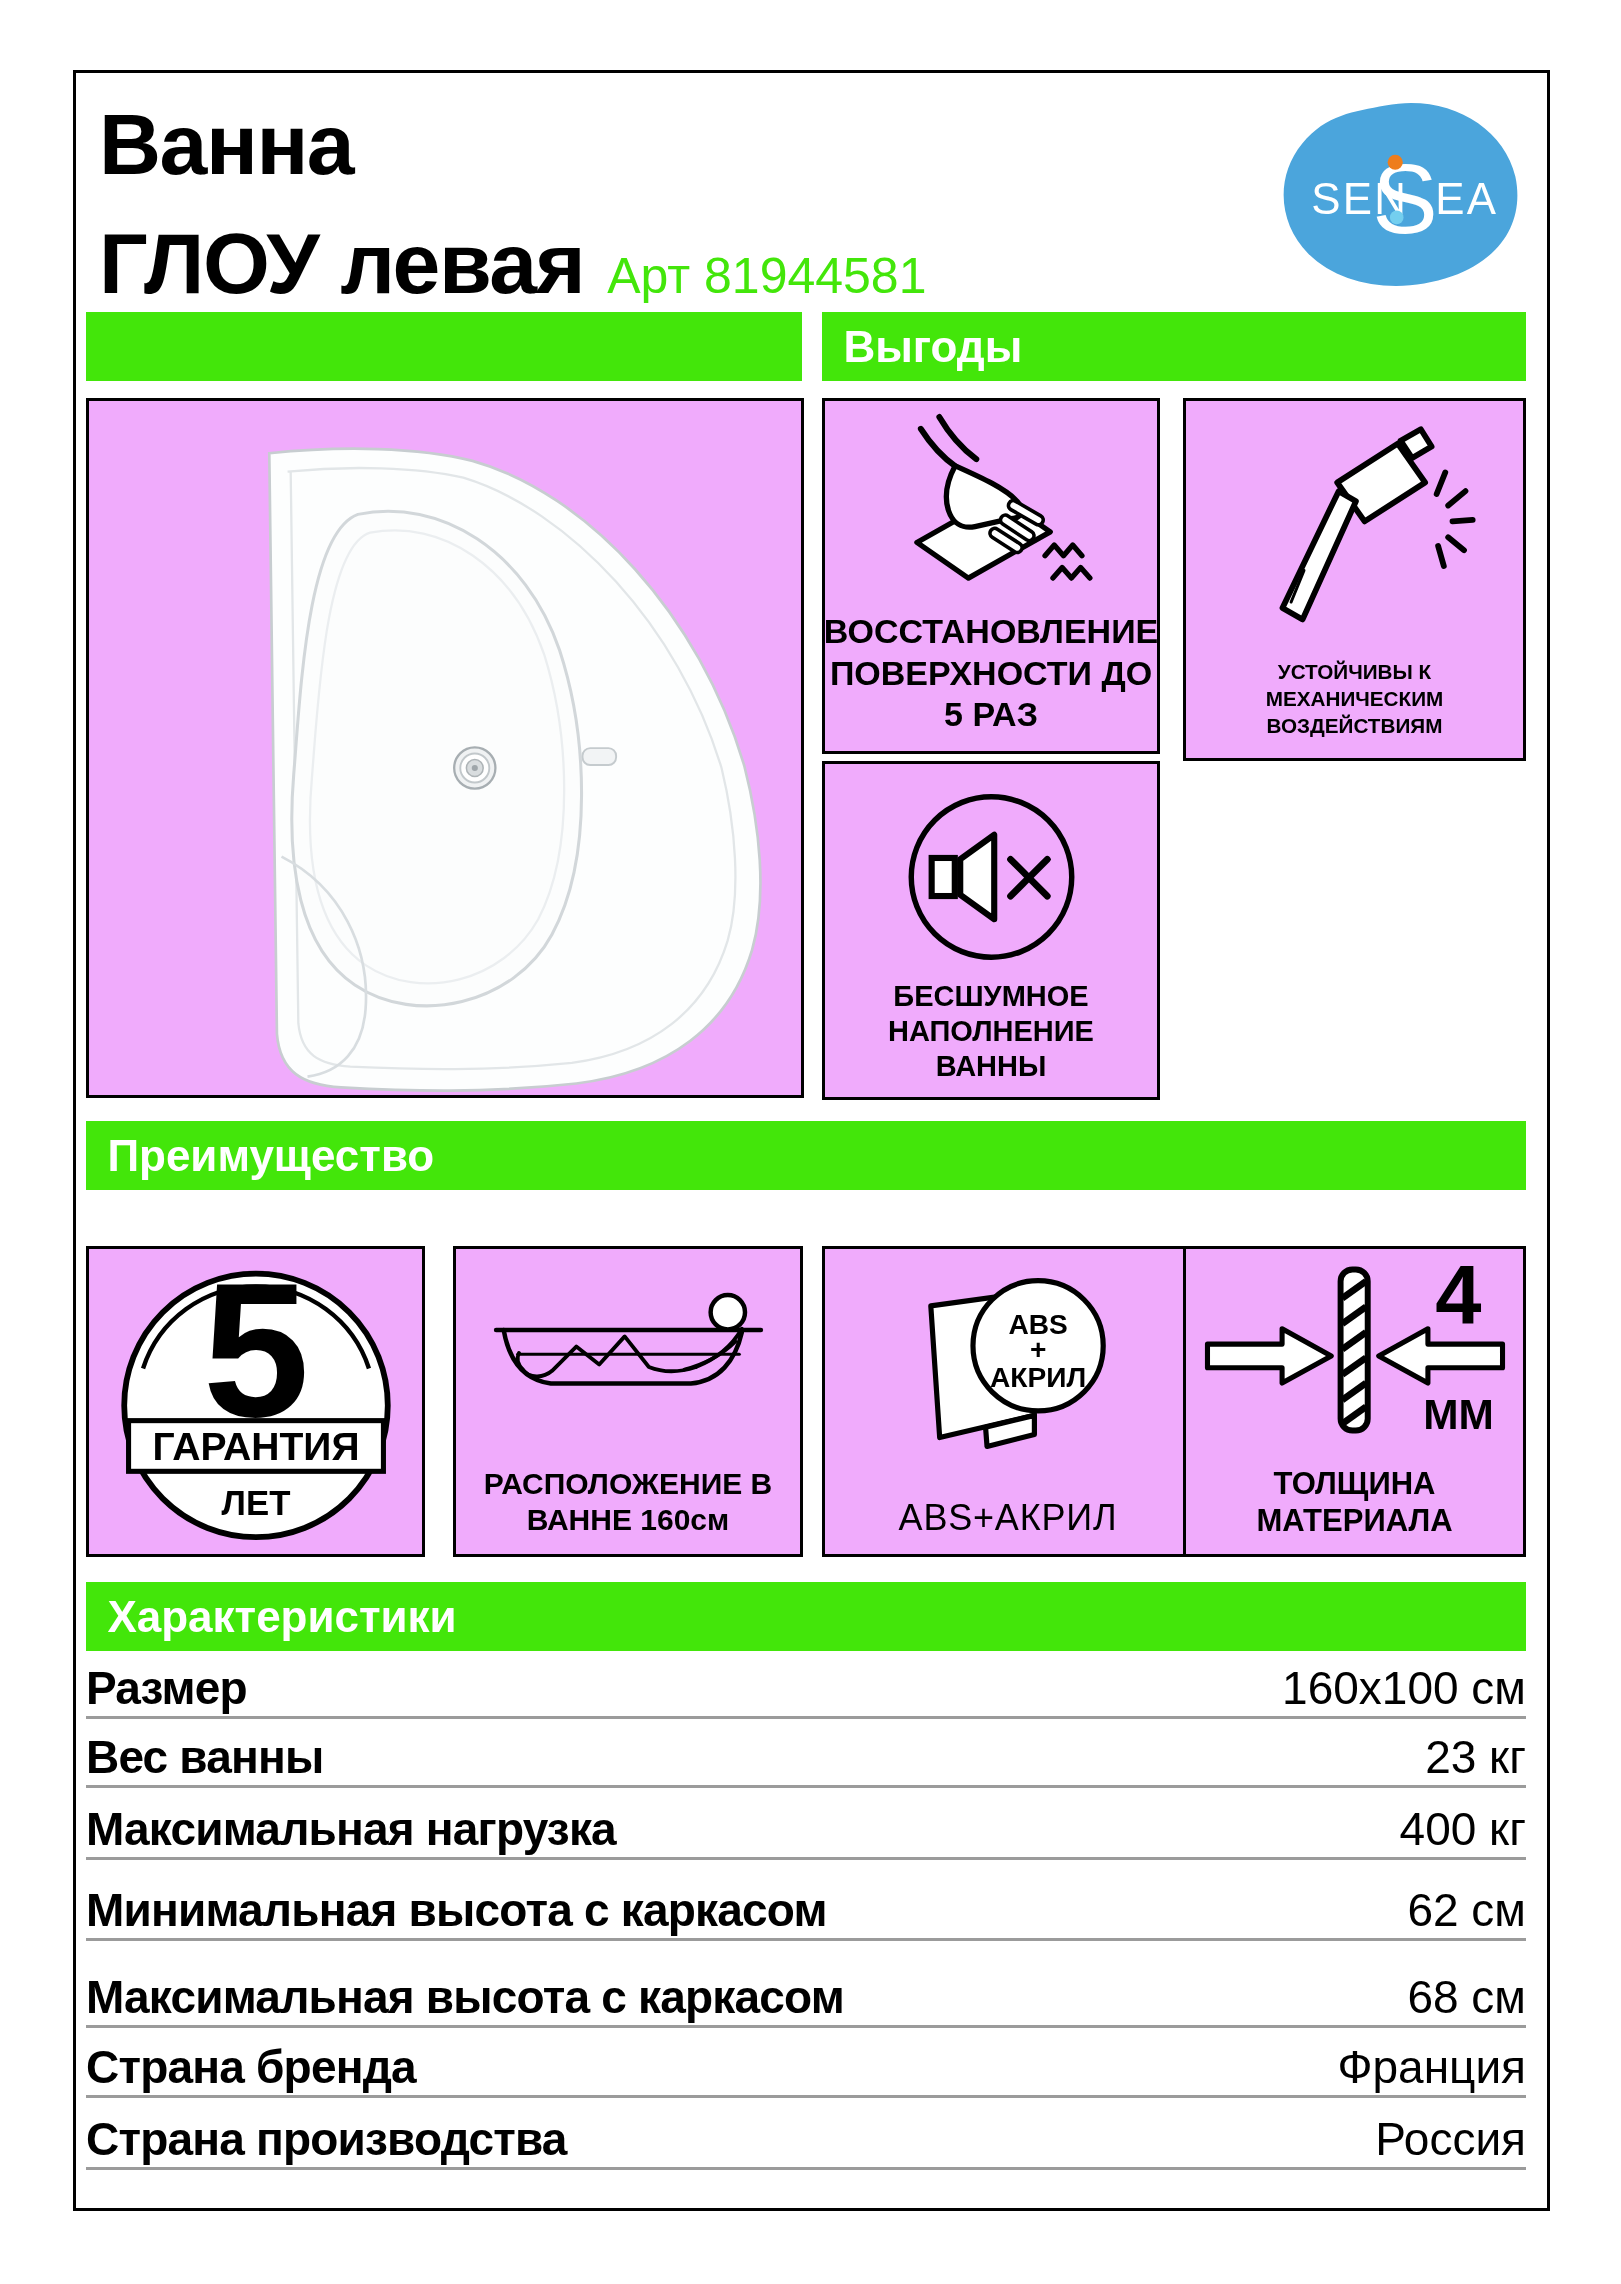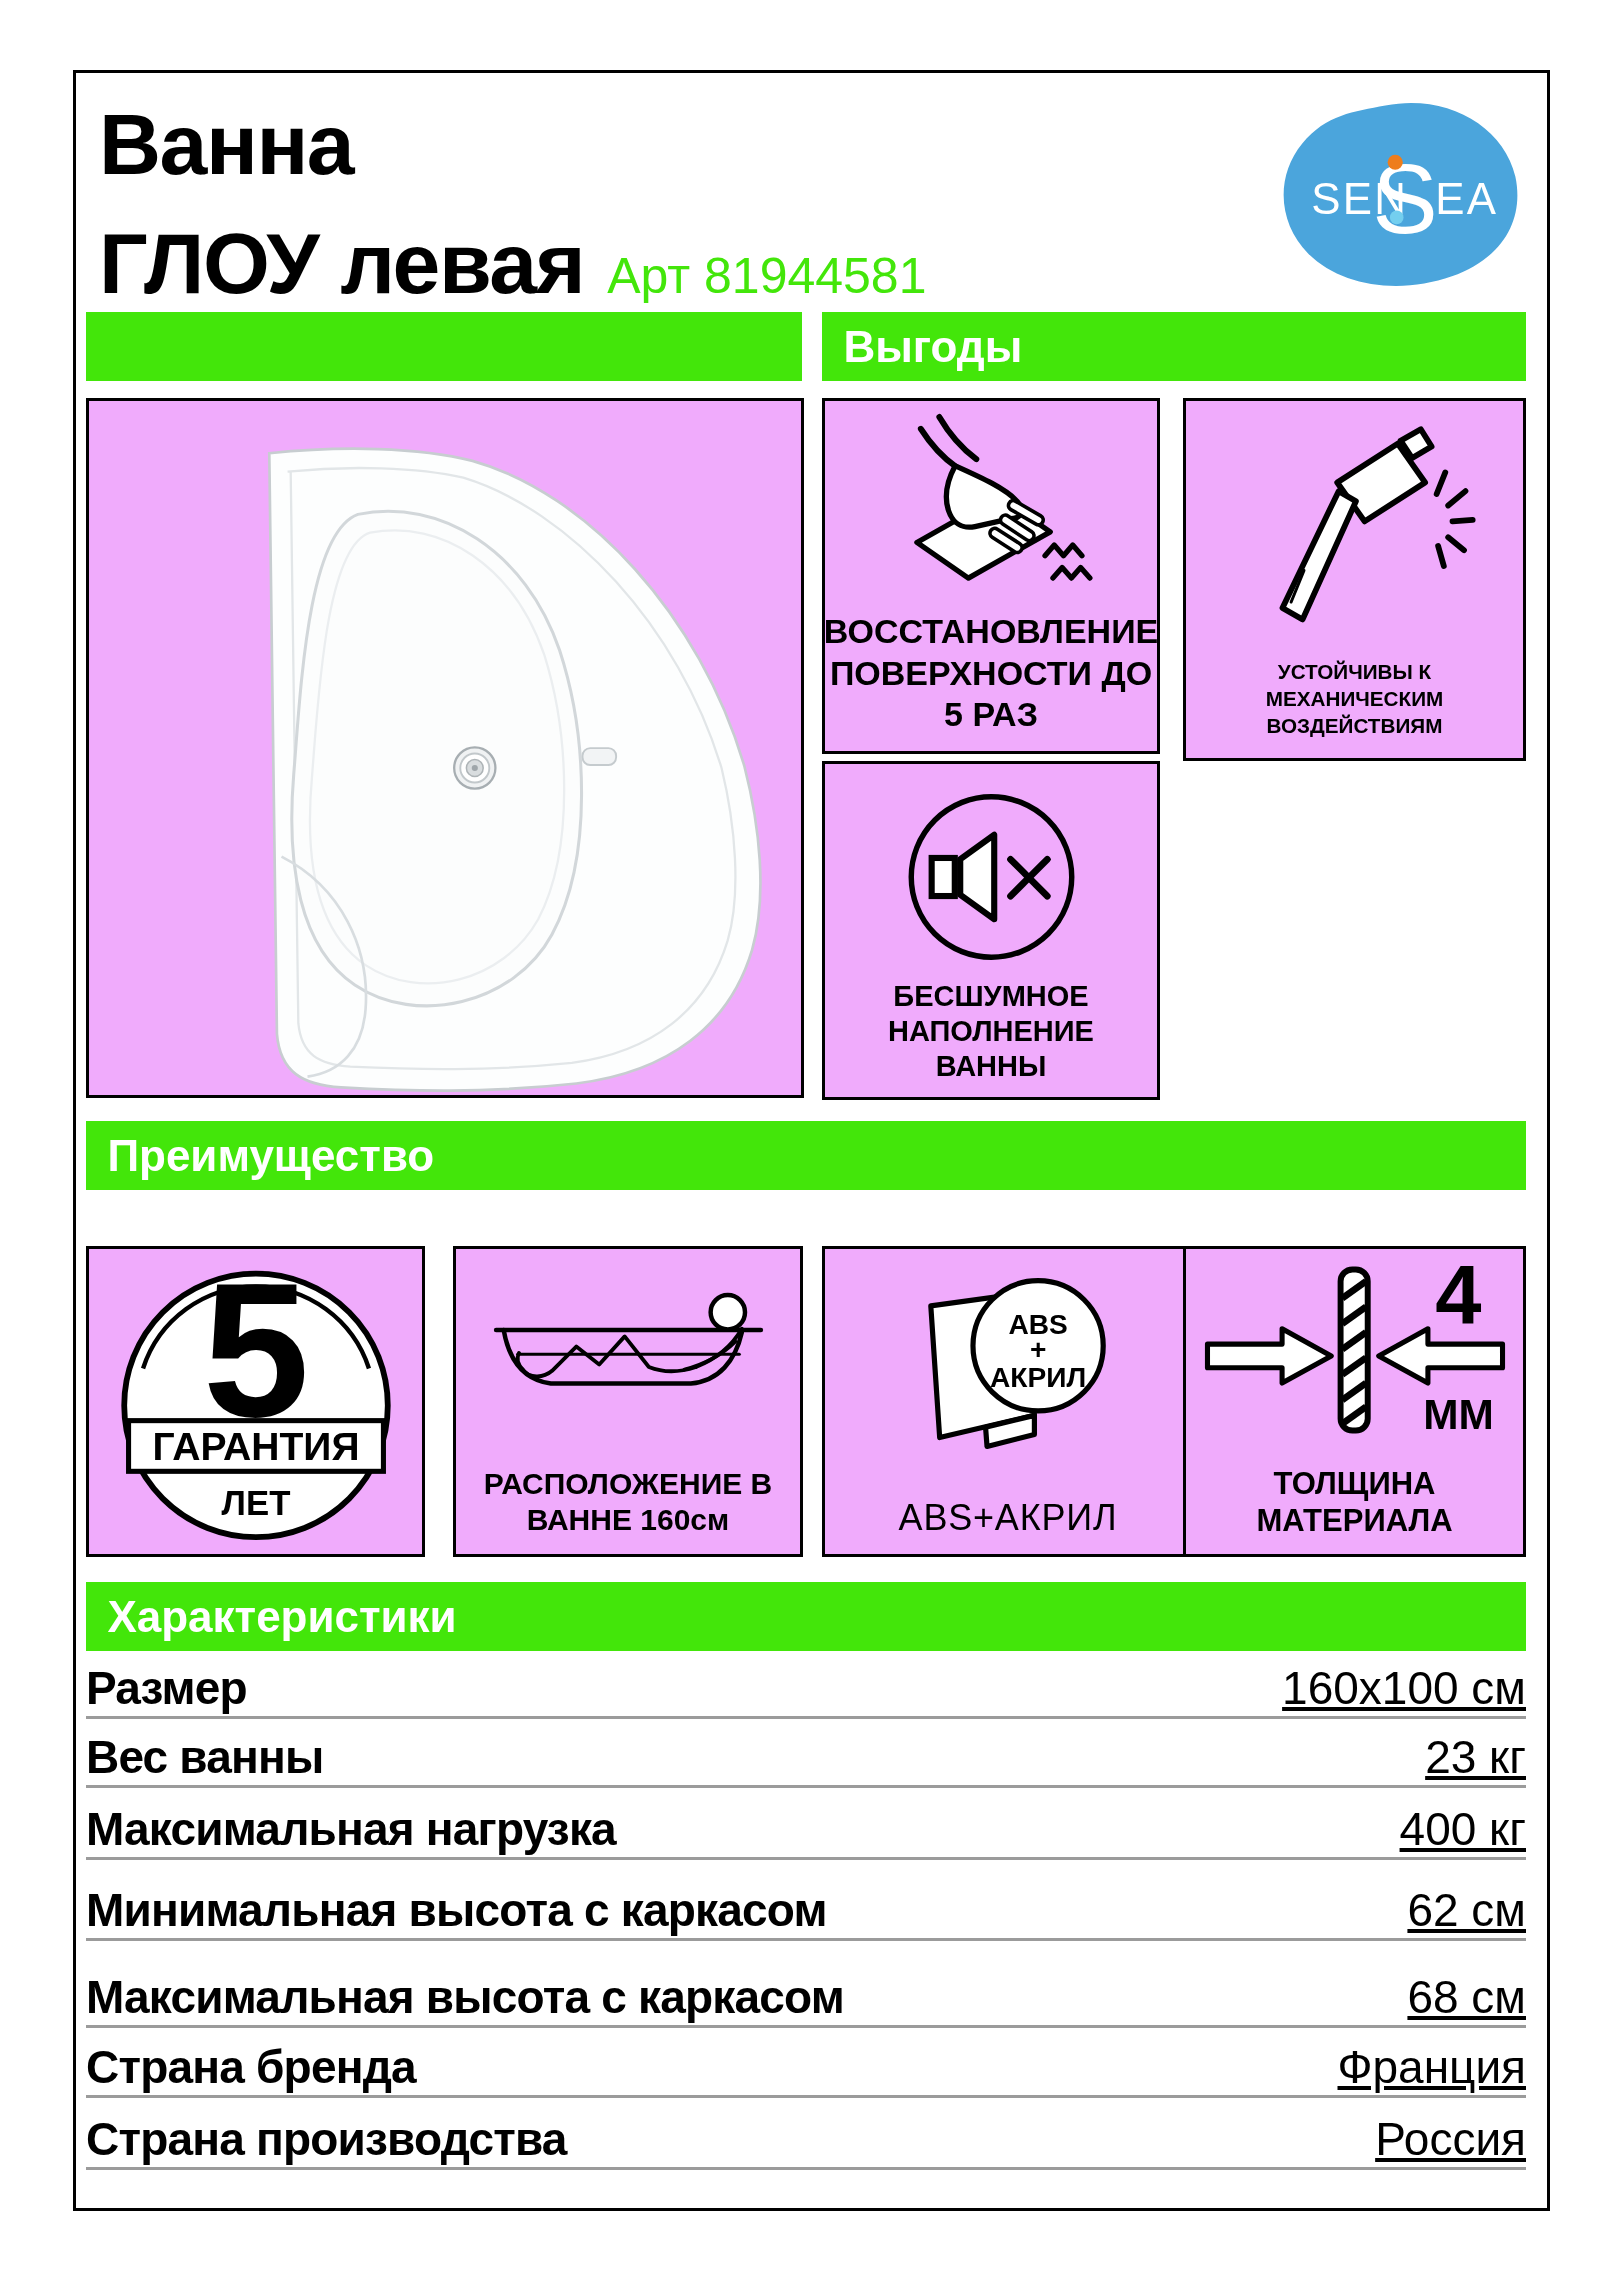--- a/index.html
+++ b/index.html
@@ -38,21 +38,21 @@
   .cap-mute{font-size:29px;}
   .cap-position{font-size:30px;}
   .cap-abs{font-size:36px;font-weight:normal;letter-spacing:0.8px;}
   .cap-thickness{font-size:31px;}
   .icon-svg{display:block;}
   
   .spec-row{position:absolute;left:86px;width:1440px;height:60px;border-bottom:3.1px solid #9B9B9B;
             display:flex;justify-content:space-between;align-items:flex-end;
             padding-bottom:1.5px;box-sizing:border-box;}
   .spec-label{font-weight:bold;font-size:46px;letter-spacing:-0.8px;white-space:nowrap;margin-top:44px;}
-  .spec-value{font-size:46px;white-space:nowrap;text-decoration:underline;}
+  .spec-value{font-size:46px;white-space:nowrap;}
   
   .logo{position:absolute;left:1272px;top:92px;width:257px;height:204px;}
 </style>
 </head>
 <body>
 
 <div class="canvas">
   <div class="sheet-border"></div>
 
   <div class="title-line title-line1">Ванна</div>

